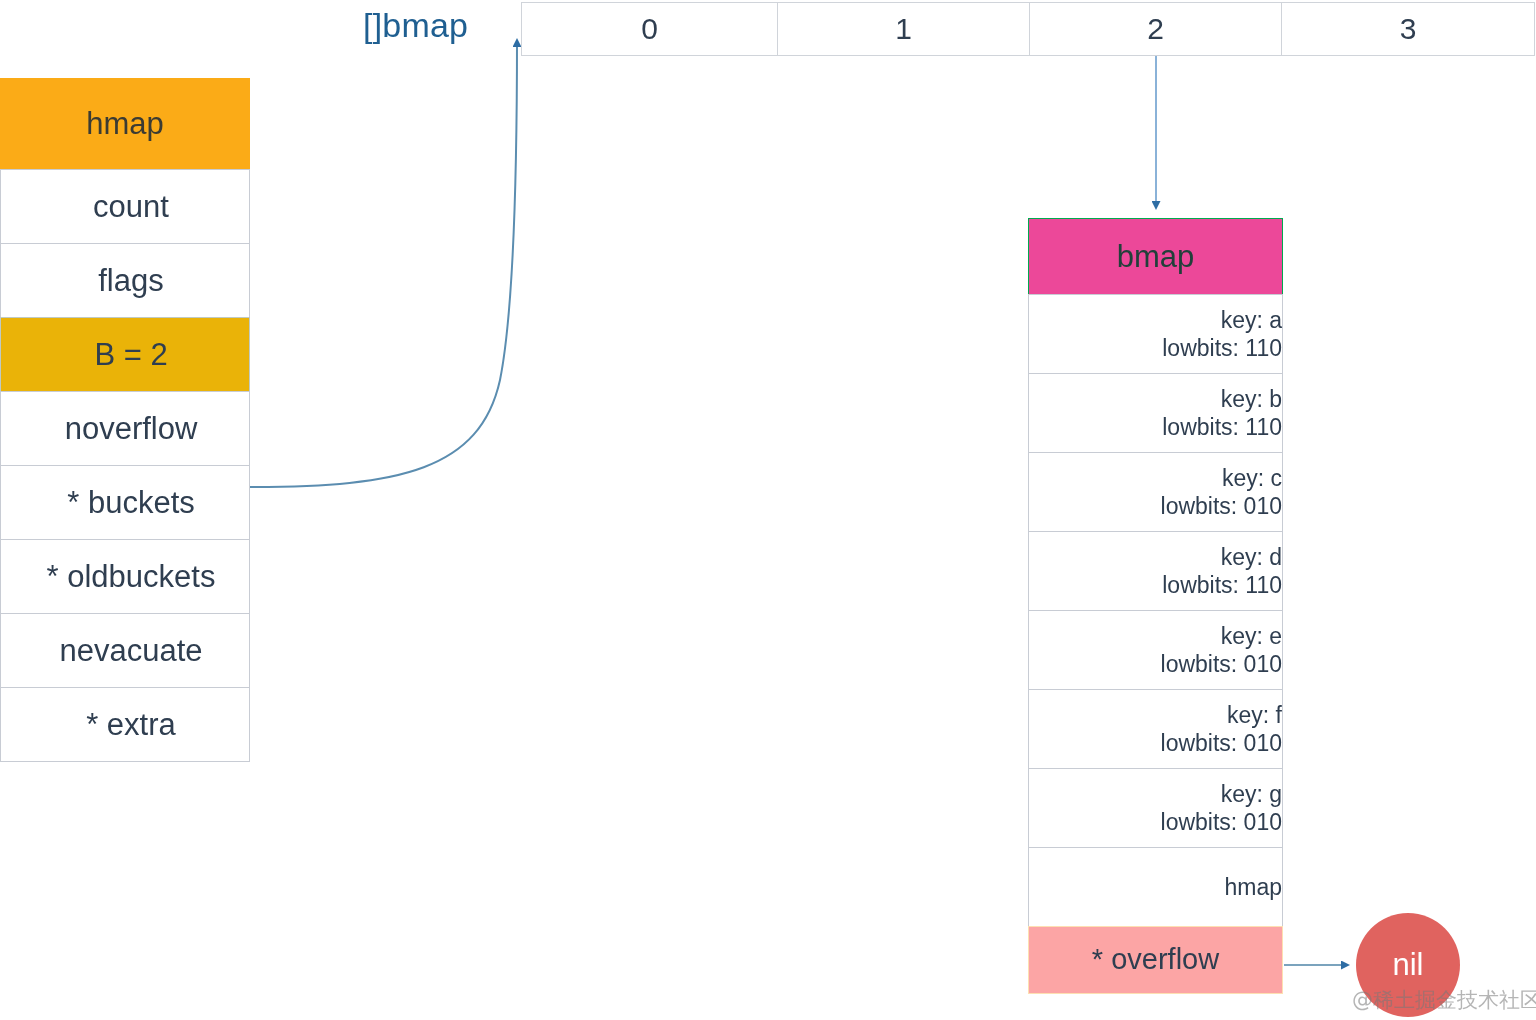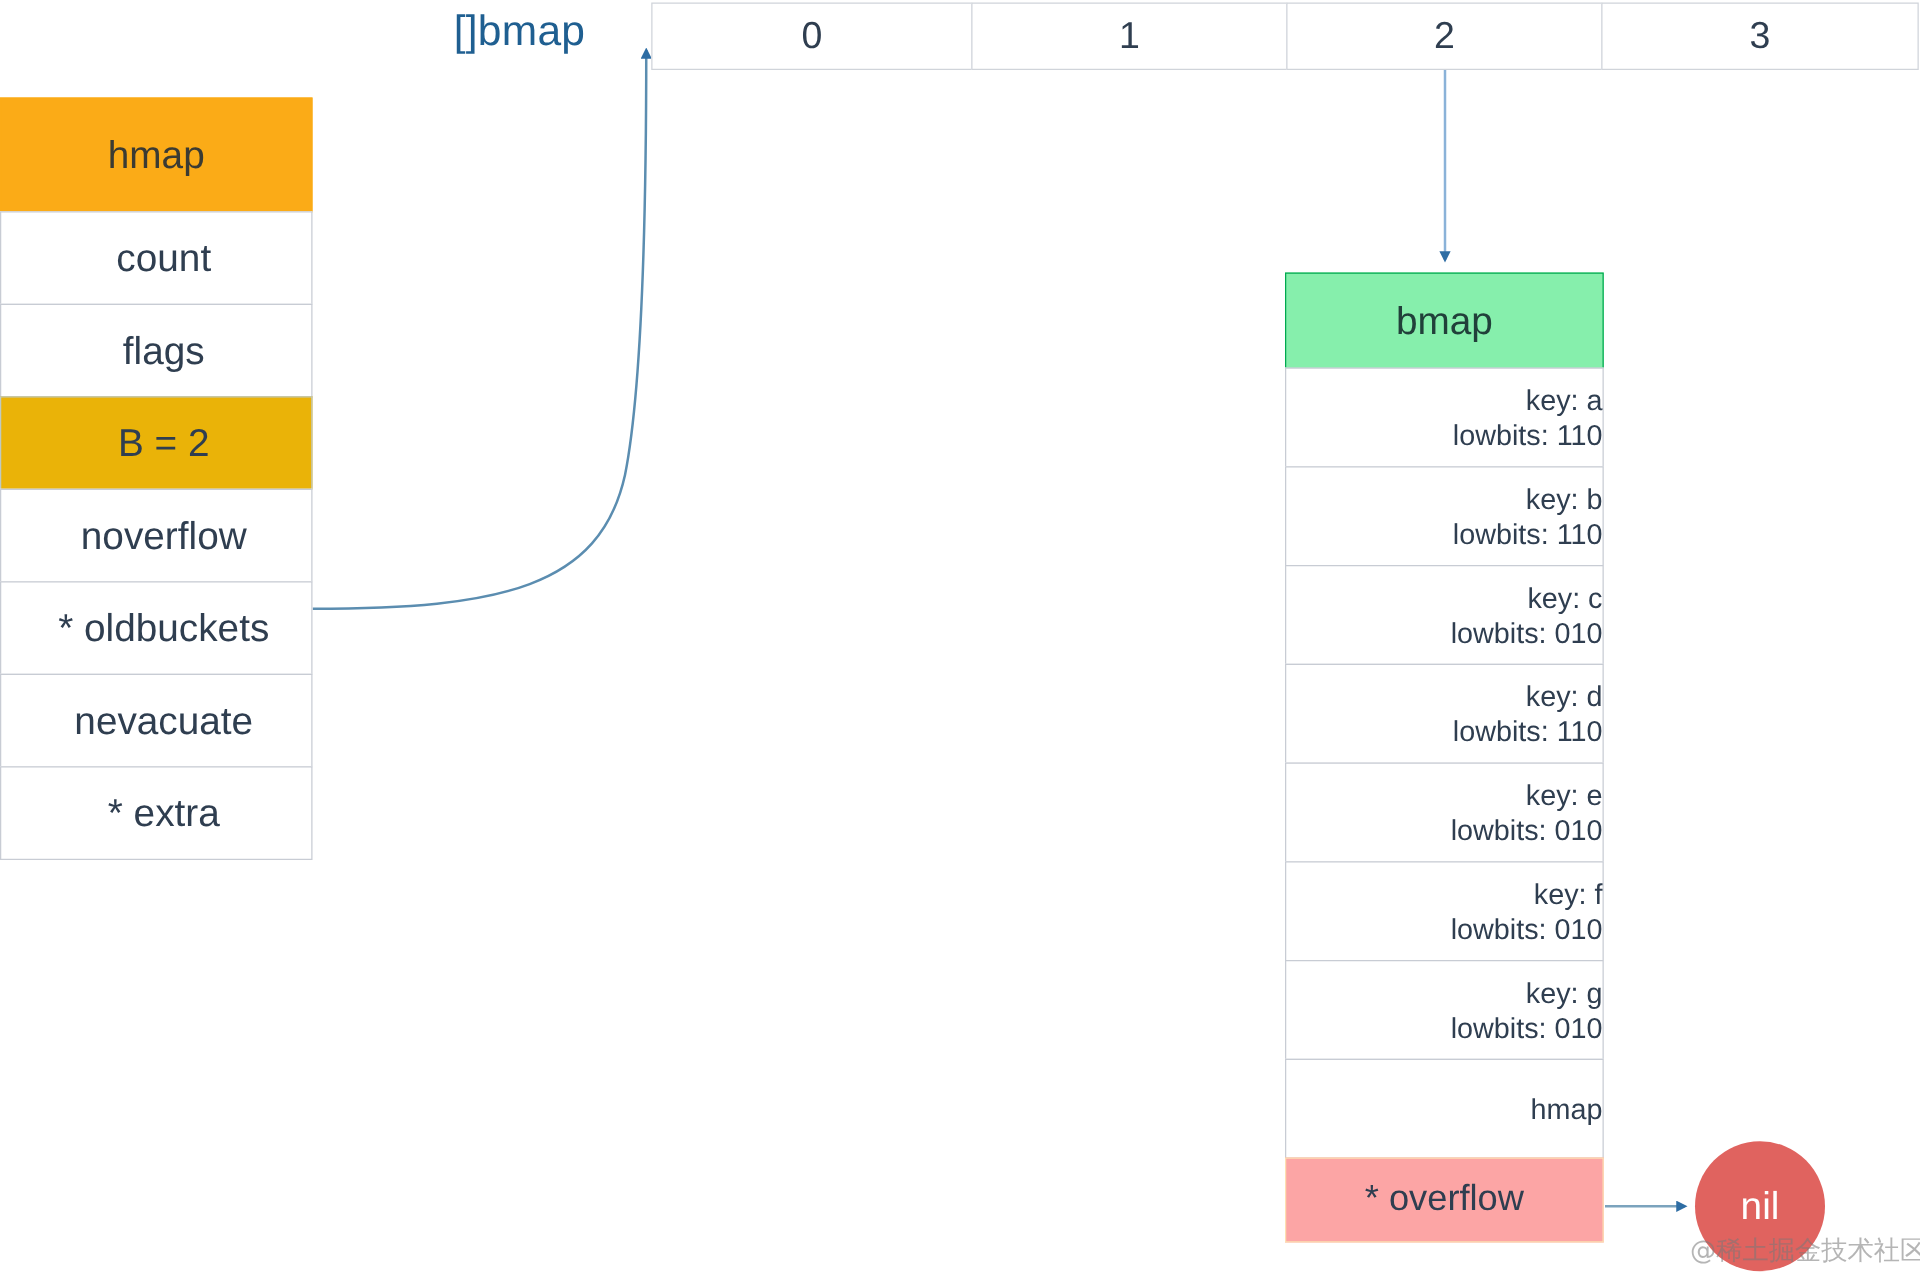--- a/index.html
+++ b/index.html
@@ -64,21 +64,21 @@
   #bmap-array .idx0 { width: 257px; }
   #bmap-array .idx1 { width: 253px; }
   #bmap-array .idx2 { width: 253px; }
   #bmap-array .idx3 { width: 254px; }
 
   
   #bucket-table { left: 1028px; top: 218px; width: 255px; }
   #bucket-table .cell { width: 255px; }
   #bucket-table .cell.header {
     height: 77px;
-    background: #86efac;
+    background: #ec4899;
     border-color: #00a94f;
     color: #21403a;
     font-size: 31px;
   }
   #bucket-table .cell.slot {
     height: 80px;
     margin-top: -1px;
     font-size: 23px;
     flex-direction: column;
     justify-content: center;
@@ -135,20 +135,21 @@
 
   <path d="M 1284,965 L 1348,965" fill="none" stroke="#7ba3bd" stroke-width="2" marker-end="url(#arrow-steel)"></path>
 </svg>
 
 <div class="abs" id="hmap-table">
   <div class="cell header">hmap</div>
   <div class="cell row">count</div>
   <div class="cell row">flags</div>
   <div class="cell row highlight">B = 2</div>
   <div class="cell row">noverflow</div>
+  <div class="cell row">* buckets</div>
   <div class="cell row">* oldbuckets</div>
   <div class="cell row">nevacuate</div>
   <div class="cell row">* extra</div>
 </div>
 
 <div class="abs" id="bmap-label">[]bmap</div>
 
 <div class="abs" id="bmap-array">
   <div class="cell idx0">0</div>
   <div class="cell idx1">1</div>

